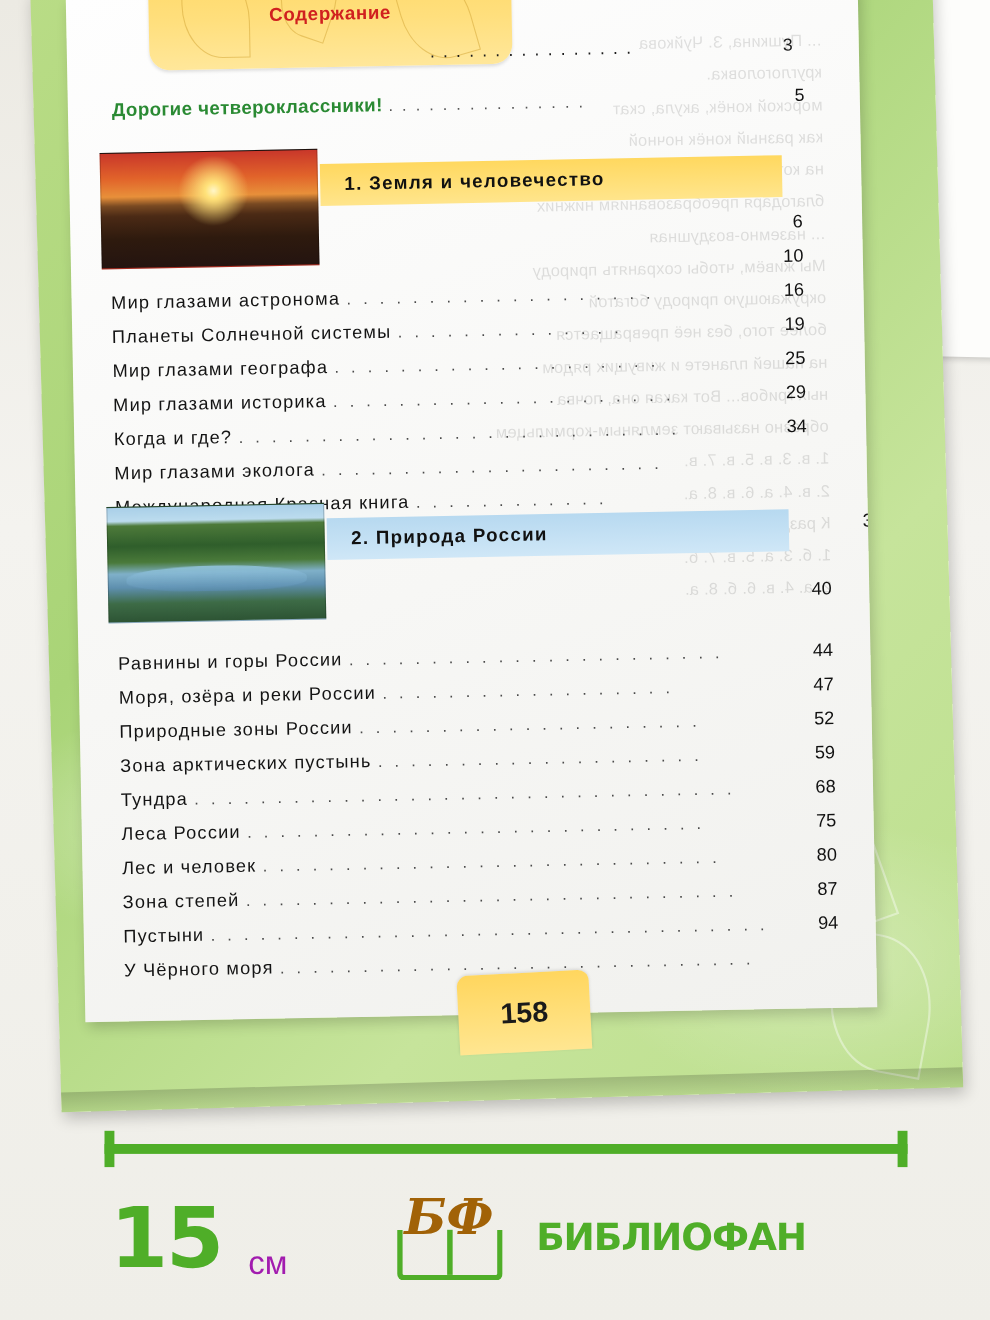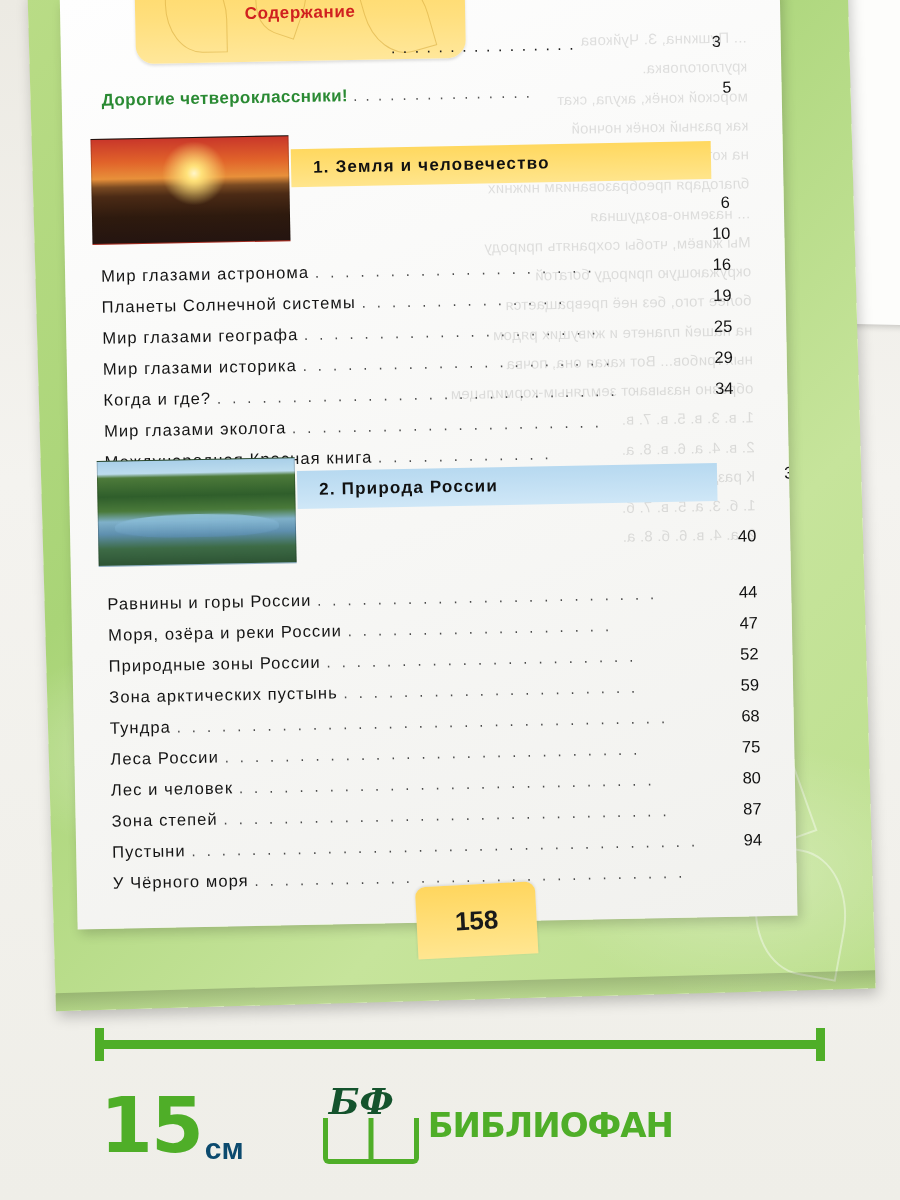--- a/index.html
+++ b/index.html
@@ -340,33 +340,33 @@
   .scale-bar::after  { right: 0; }
 
   .brand {
     position: absolute;
     left: 100px;
     top: 1070px;
     width: 760px;
     height: 110px;
     display: flex;
     align-items: center;
-    gap: 9px;
+    gap: 30px;
   }
   .brand .cm-num {
     font-size: 76px;
     font-weight: bold;
     color: #4fae28;
     font-family: "DejaVu Sans", sans-serif;
     letter-spacing: -2px;
   }
   .brand .cm-unit {
     font-size: 30px;
-    font-weight: bold;
-    color: #0c4a6e;
+    font-weight: normal;
+    color: #a21caf;
     align-self: flex-end;
     margin-bottom: 14px;
     margin-left: -6px;
   }
   .brand .logo-mark {
     position: relative;
     width: 96px;
     height: 78px;
     margin-left: 70px;
   }
@@ -394,23 +394,23 @@
     top: 0;
     width: 5px;
     height: 100%;
     background: #4fae28;
     transform: translateX(-50%);
   }
   .bf-letters {
     position: absolute;
     left: 6px;
     top: -6px;
-    font-size: 36px;
-    font-weight: bold;
-    color: #14532d;
+    font-size: 45px;
+    font-weight: bold;
+    color: #a16207;
     font-style: italic;
     font-family: "DejaVu Serif", serif;
   }
 
   
   .cover-shadow {
     position: absolute;
     left: 0; right: 0; bottom: -8px;
     height: 26px;
     background: linear-gradient(180deg, rgba(0,0,0,0.18), rgba(0,0,0,0));

